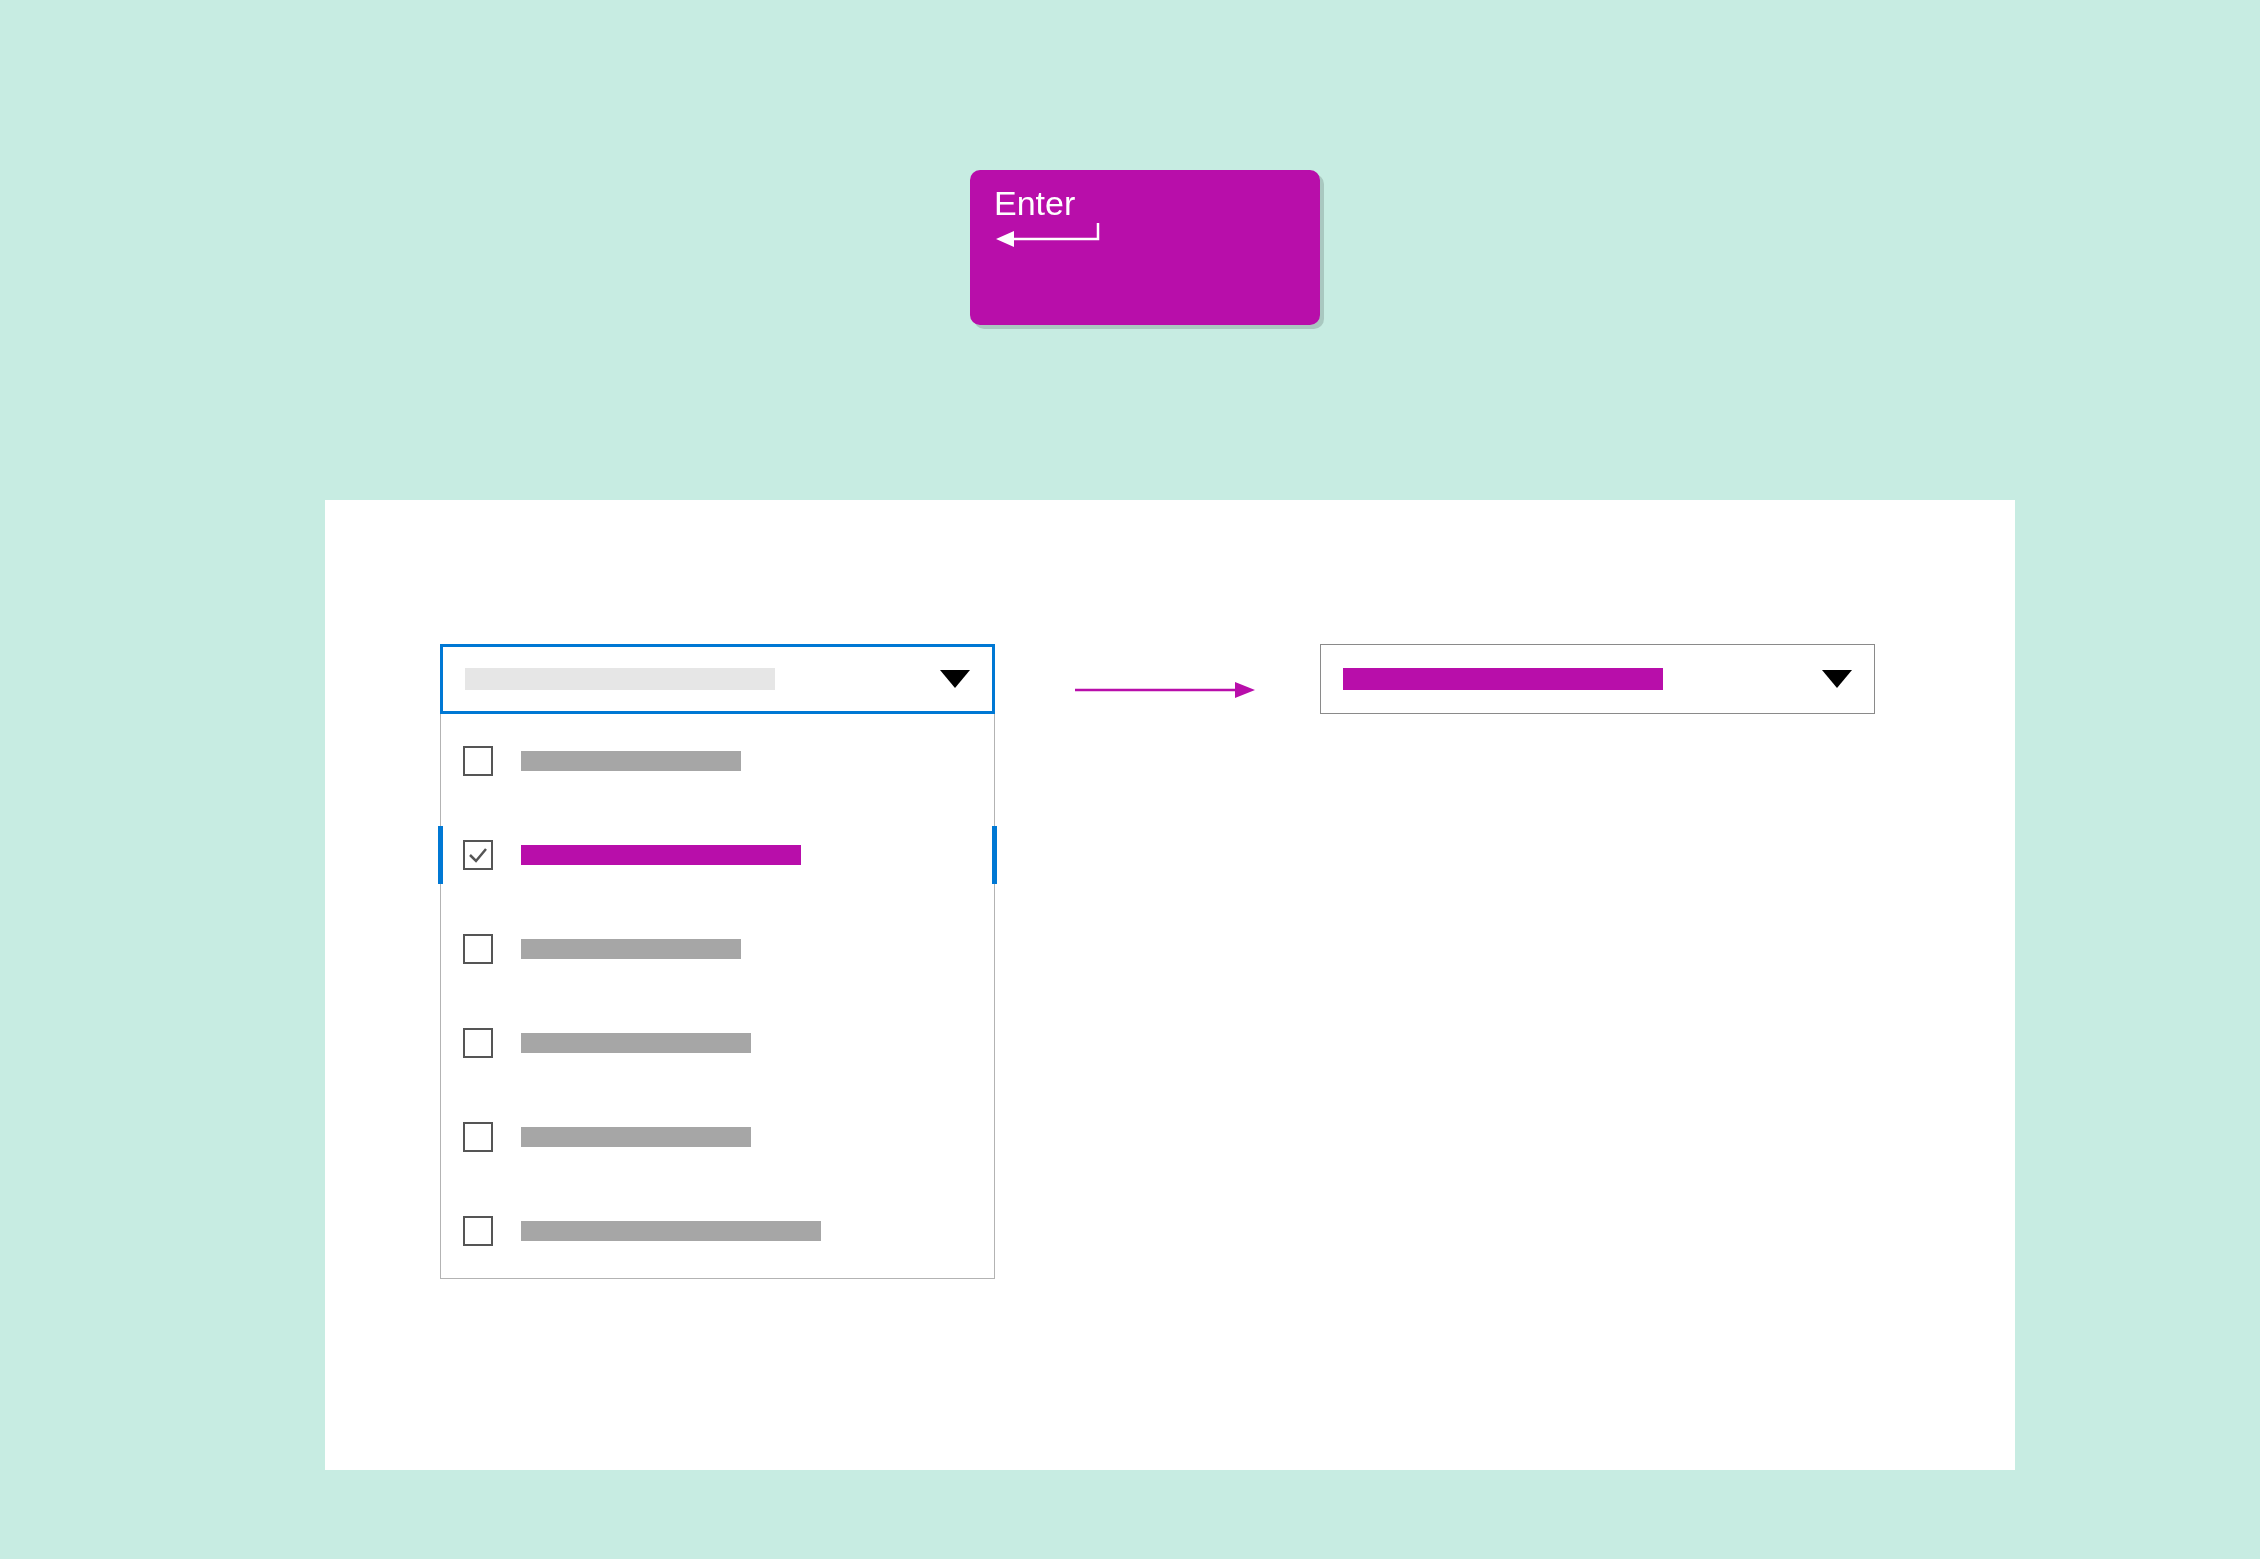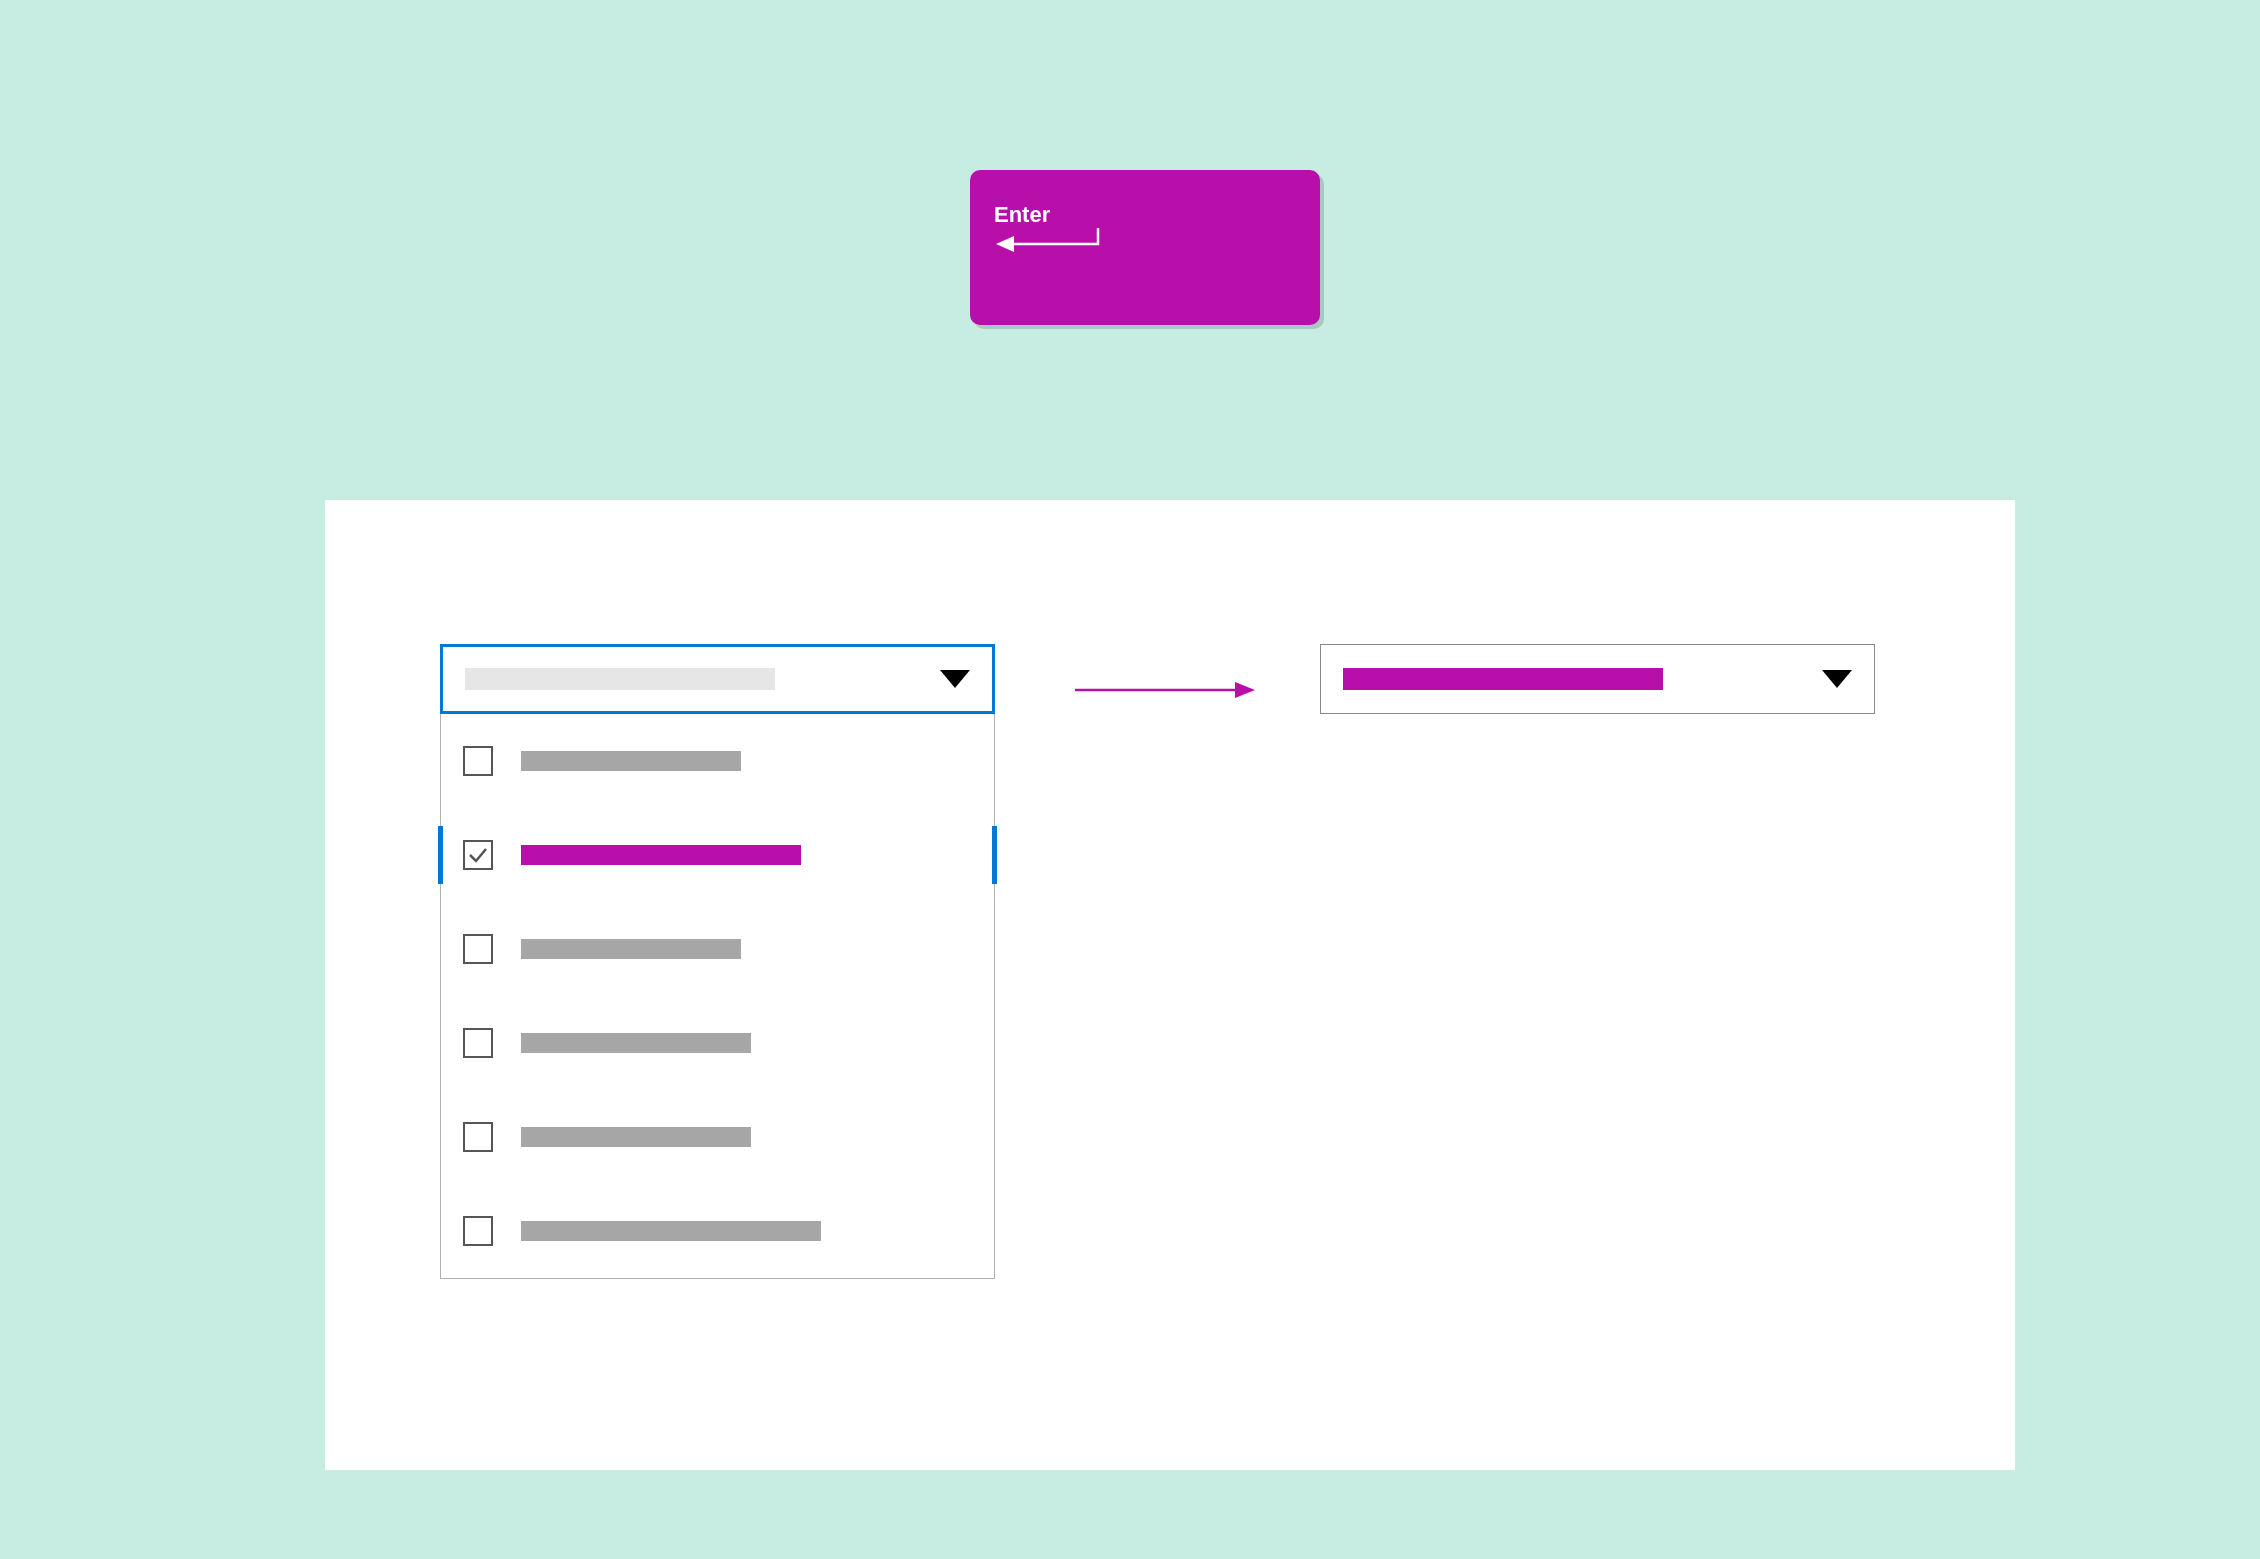--- a/index.html
+++ b/index.html
@@ -18,23 +18,22 @@
     top: 170px;
     width: 350px;
     height: 155px;
     background: #b80eaa;
     border-radius: 10px;
     box-shadow: 4px 4px 0 rgba(0,0,0,0.15);
     color: #fff;
     padding: 14px 24px;
   }
   .enter-key .label {
-    font-size: 22px;
-    font-weight: 700;
-    margin-top: 18px;
+    font-size: 34px;
+    font-weight: 400;
   }
   .enter-key .return-icon {
     margin-top: 0px;
   }
 
   
   .panel {
     position: absolute;
     left: 325px;
     top: 500px;

